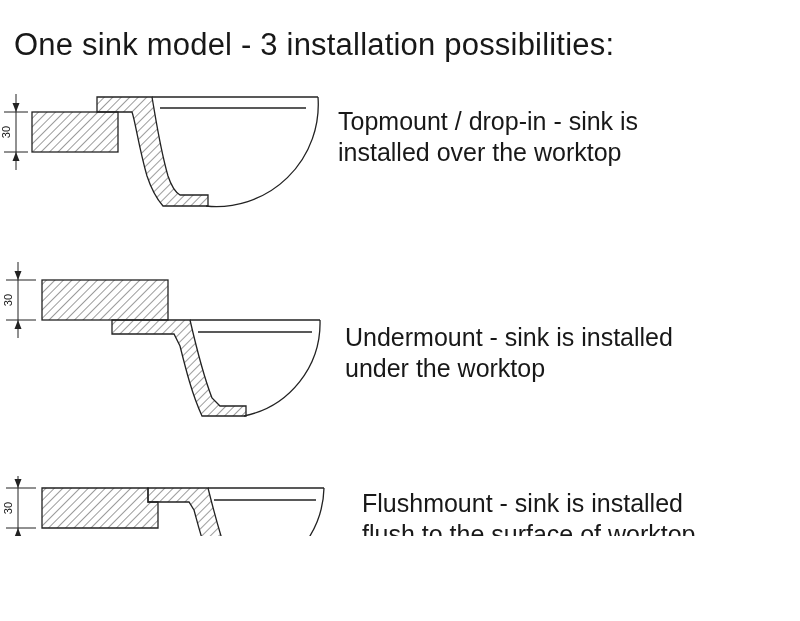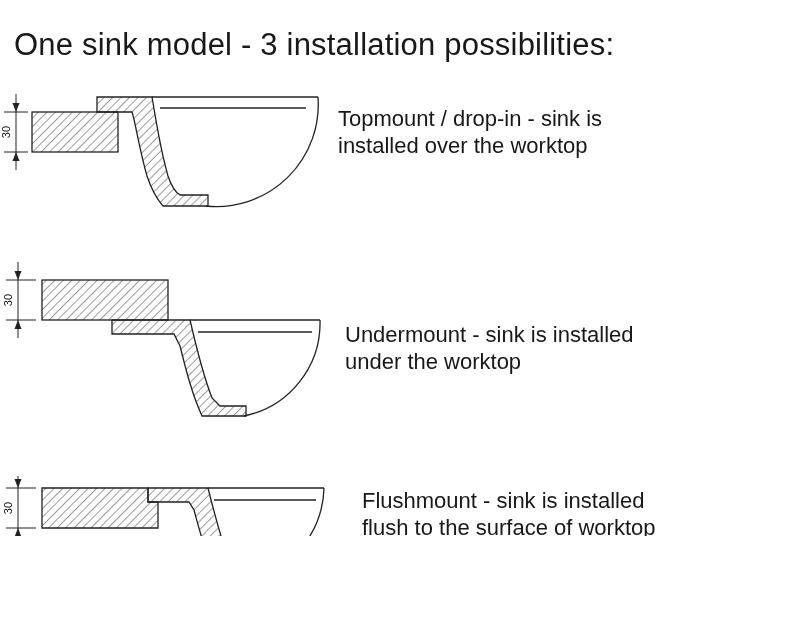--- a/index.html
+++ b/index.html
@@ -12,21 +12,21 @@
     overflow:hidden;
   }
   .title{
     position:absolute;left:14px;top:6px;
     font-size:31px;font-weight:400;color:#181818;
     letter-spacing:0.2px;
   }
   .drawing{position:absolute;left:0;}
   .desc{
     position:absolute;
-    font-size:22px;line-height:1.22;
+    font-size:25px;line-height:1.22;
     white-space:pre-line;color:#181818;
   }
   #desc-1{left:338px;top:106px;width:460px;}
   #desc-2{left:345px;top:322px;width:455px;}
   #desc-3{left:362px;top:488px;width:438px;}
   #draw-1{top:82px;}
   #draw-2{top:258px;}
   #draw-3{top:474px;}
   svg .outline{fill:none;stroke:#222;stroke-width:1.3;}
   svg .hatched{fill:url(#hatch);stroke:#222;stroke-width:1.3;}

